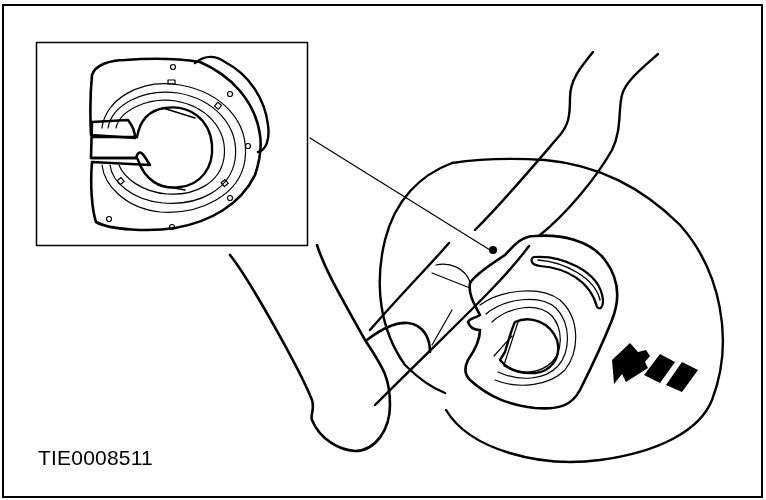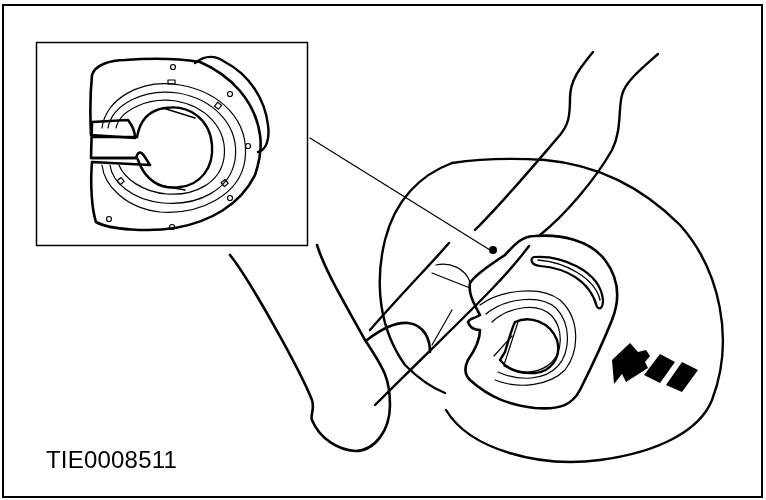--- a/index.html
+++ b/index.html
@@ -1,19 +1,19 @@
 <!DOCTYPE html>
 <html><head>
 <meta charset="utf-8">
 <style>
   html, body { margin: 0; padding: 0; background: #ffffff; }
   body { width: 766px; height: 500px; position: relative; overflow: hidden; font-family: "Liberation Sans", sans-serif; }
   .frame { position: absolute; left: 2px; top: 4px; width: 761px; height: 494px; box-sizing: border-box; border: 2px solid #000; }
   svg.art { position: absolute; left: 0; top: 0; }
-  .fig-id { position: absolute; left: 38px; top: 446px; font-size: 24px; color: #000; letter-spacing: 0.2px; margin-left: 8px; }
+  .fig-id { position: absolute; left: 38px; top: 446px; font-size: 21px; color: #000; letter-spacing: 0.2px; }
 </style>
 </head>
 <body>
 
 <div class="frame"></div>
 
 <svg class="art" width="766" height="500" viewBox="0 0 766 500" fill="none" stroke="#000" stroke-linecap="round" stroke-linejoin="round">
 
   <g stroke-width="2.4">
     <path d="M452,163 C420,175 395,200 385,240 C374,285 380,330 405,365 C420,380 432,388 445,393"></path>

